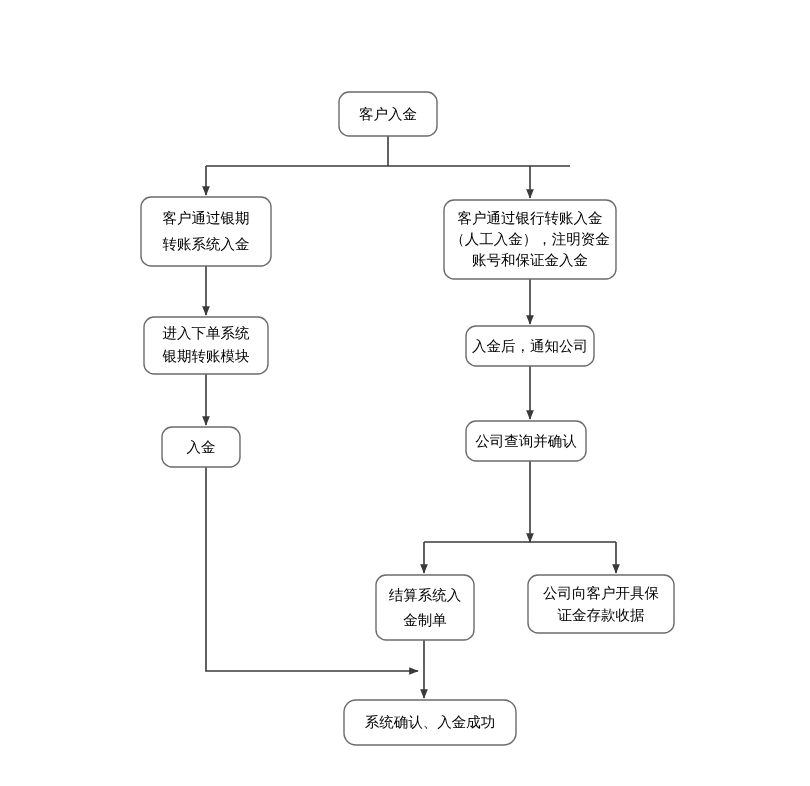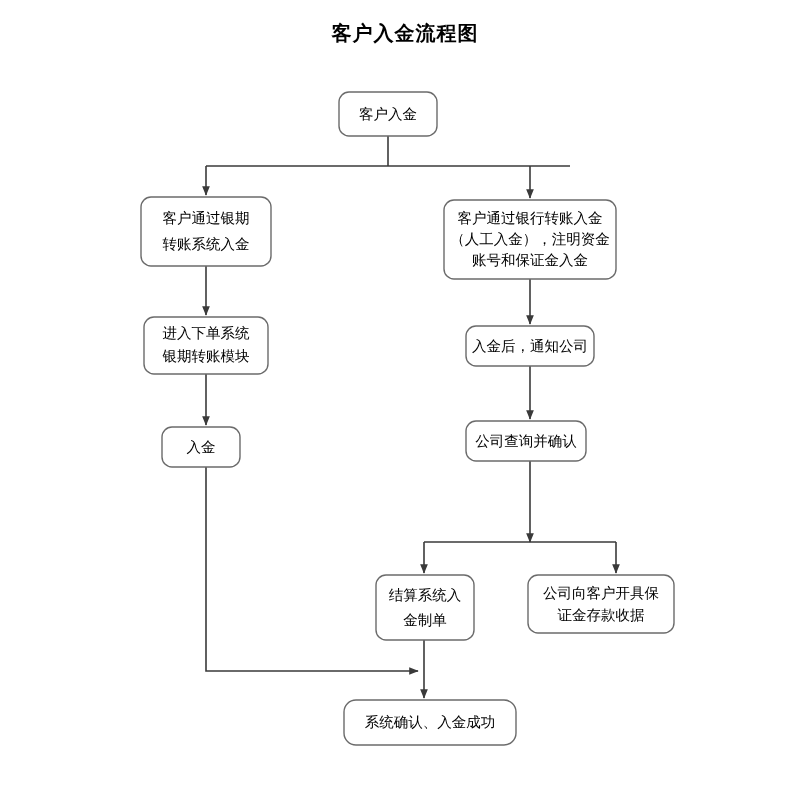--- a/index.html
+++ b/index.html
@@ -53,21 +53,20 @@
     fill: #000000;
     text-anchor: middle;
     dominant-baseline: middle;
   }
 </style>
 </head>
 <body>
 
 <div id="chart-root">
 
-  <div class="title">客户入金流程图</div>
 
   <svg class="flow" viewBox="0 0 810 786">
     <defs>
       <marker id="arr" viewBox="0 0 10 10" refX="9.2" refY="5" markerWidth="6" markerHeight="6" orient="auto-start-reverse">
         <path d="M 0 1 L 10 5 L 0 9 z" fill="#3a3a3a"></path>
       </marker>
     </defs>
 
     <g>
 

